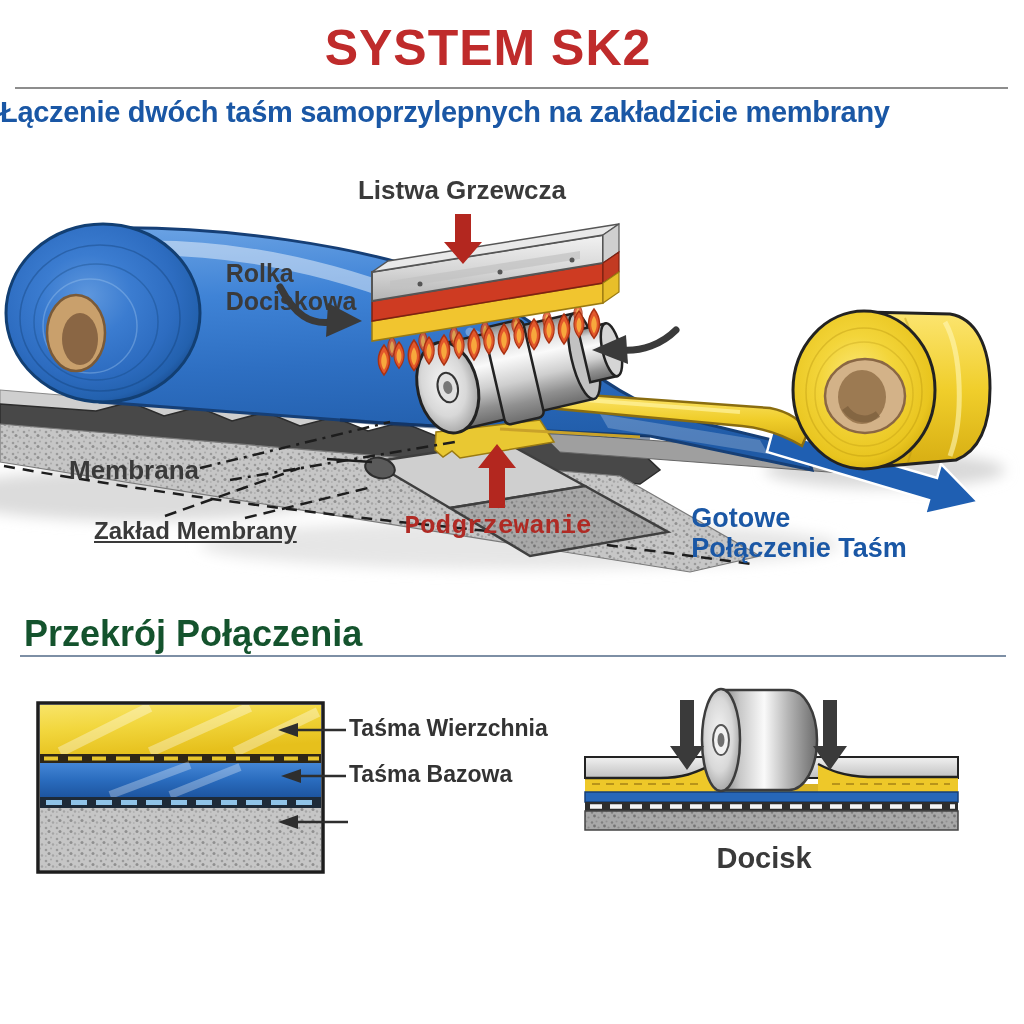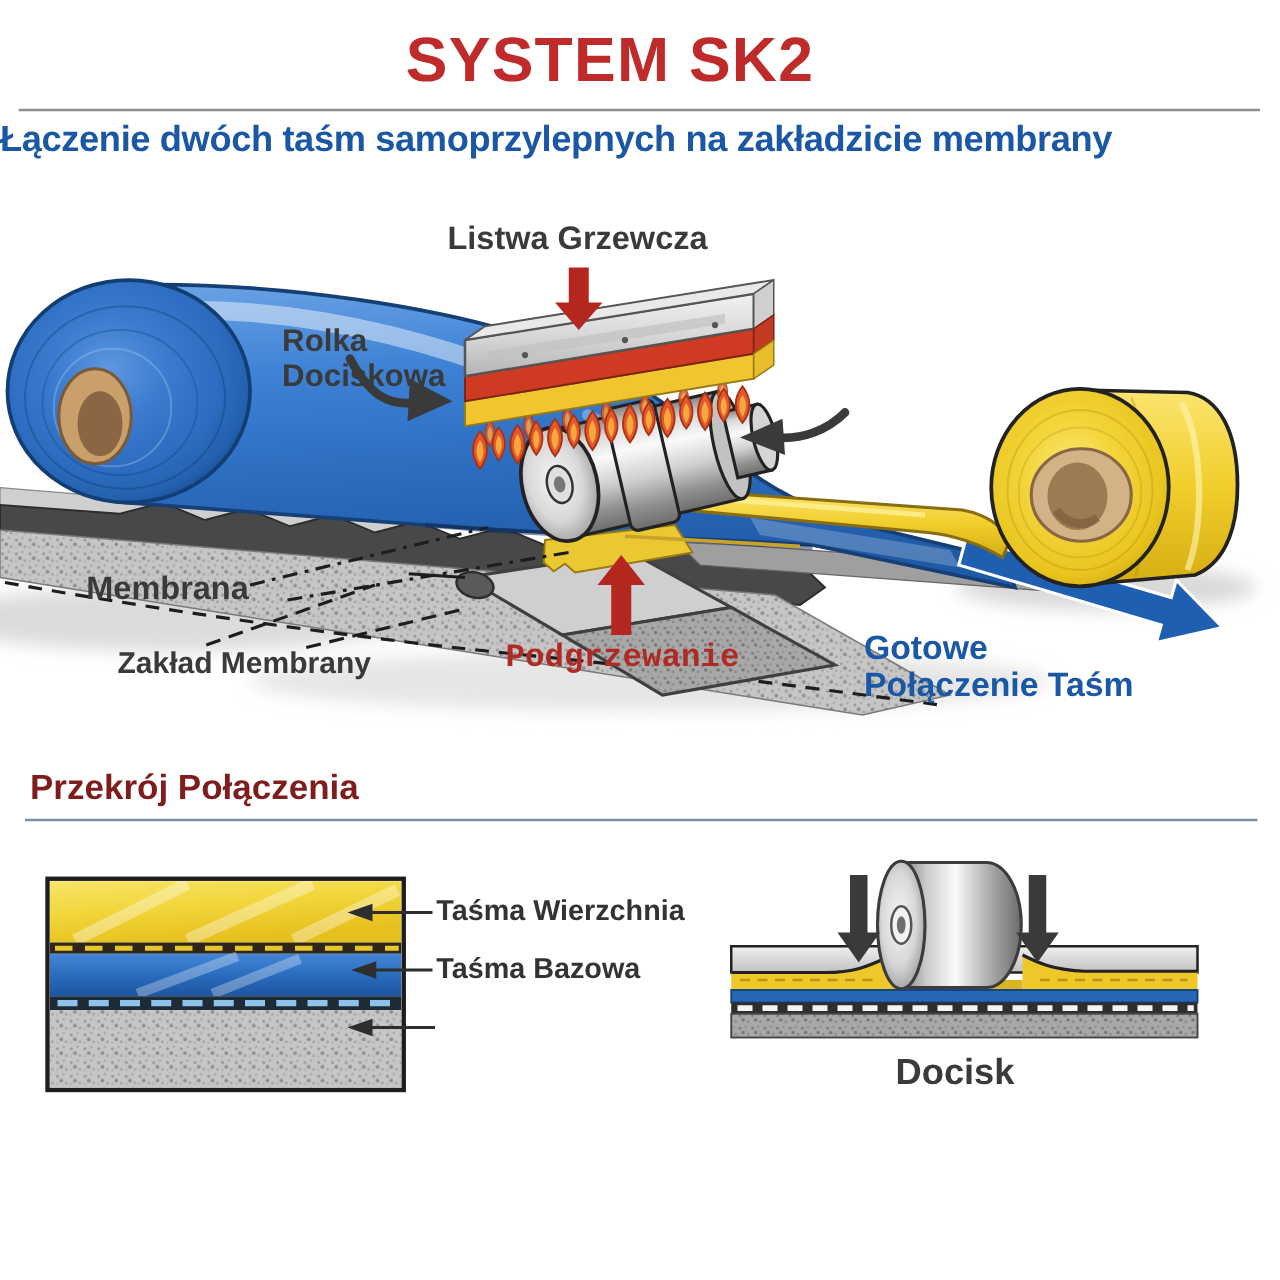--- a/index.html
+++ b/index.html
@@ -9,24 +9,24 @@
   .lbl{position:absolute;font-weight:bold;color:#3a3a3a;white-space:pre-line;line-height:1.12;}
   .ctr{transform:translateX(-50%);text-align:left;}
   .title{left:0;top:20px;width:976px;text-align:center;font-size:50px;letter-spacing:1px;color:#bf2b2b;}
   .subtitle{left:0;top:96px;width:1024px;text-align:left;font-size:29px;color:#1a57a5;letter-spacing:-0.3px;}
   .rule-top{position:absolute;left:15px;top:87px;width:993px;height:2px;background:#8d8d8d;}
   .rule-sec{position:absolute;left:20px;top:655px;width:986px;height:2px;background:#7d8fa5;}
   .lbl-listwa{left:462px;top:176px;font-size:26px;}
   .lbl-rolka{left:291px;top:229px;font-size:25px;margin-top:30px;}
   .lbl-tasma-w{left:661px;top:268px;font-size:25px;}
   .lbl-membrana{left:69px;top:456px;font-size:26px;}
-  .lbl-zaklad{left:94px;top:518px;font-size:24px;}
+  .lbl-zaklad{left:94px;top:518px;font-size:24px;text-decoration:underline;}
   .lbl-podgrz{left:498px;top:512px;font-size:26px;color:#b02a24;font-family:Liberation Mono, monospace;}
   .lbl-gotowe{left:799px;top:503px;font-size:27px;color:#1a57a5;}
-  .lbl-przekroj{left:24px;top:614px;font-size:28px;color:#7f1d1d;}
+  .lbl-przekroj{left:24px;top:614px;font-size:36px;color:#14532d;}
   .lbl-xs{font-size:23px;color:#333333;}
   .lbl-xs1{left:349px;top:716px;}
   .lbl-xs2{left:349px;top:762px;}
   .lbl-xs3{left:351px;top:808px;}
   .lbl-docisk{left:764px;top:842px;font-size:29px;color:#3a3a3a;}
 </style>
 </head>
 <body>
 
 <div class="page">

